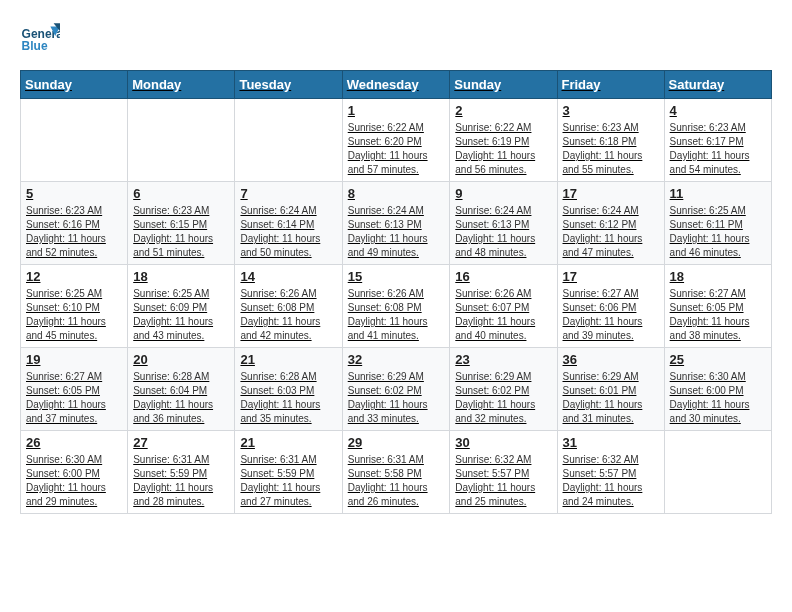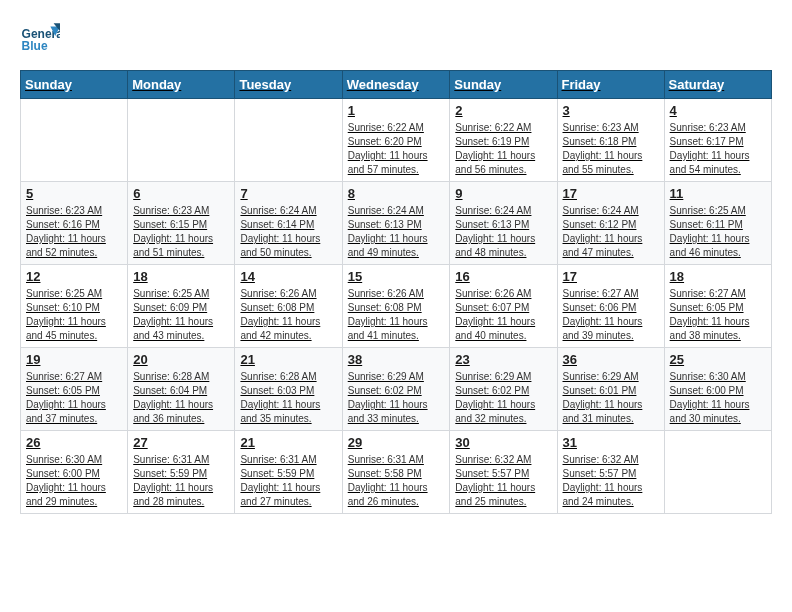--- a/index.html
+++ b/index.html
@@ -241,21 +241,21 @@
 Sunset: 6:04 PM
 Daylight: 11 hours and 36 minutes.</div>
         </td>
         <td>
           <div class="day-number">21</div>
           <div class="day-info" style="white-space: pre-line;">Sunrise: 6:28 AM
 Sunset: 6:03 PM
 Daylight: 11 hours and 35 minutes.</div>
         </td>
         <td>
-          <div class="day-number">38</div>
+          <div class="day-number">32</div>
           <div class="day-info" style="white-space: pre-line;">Sunrise: 6:29 AM
 Sunset: 6:02 PM
 Daylight: 11 hours and 33 minutes.</div>
         </td>
         <td>
           <div class="day-number">23</div>
           <div class="day-info" style="white-space: pre-line;">Sunrise: 6:29 AM
 Sunset: 6:02 PM
 Daylight: 11 hours and 32 minutes.</div>
         </td>

